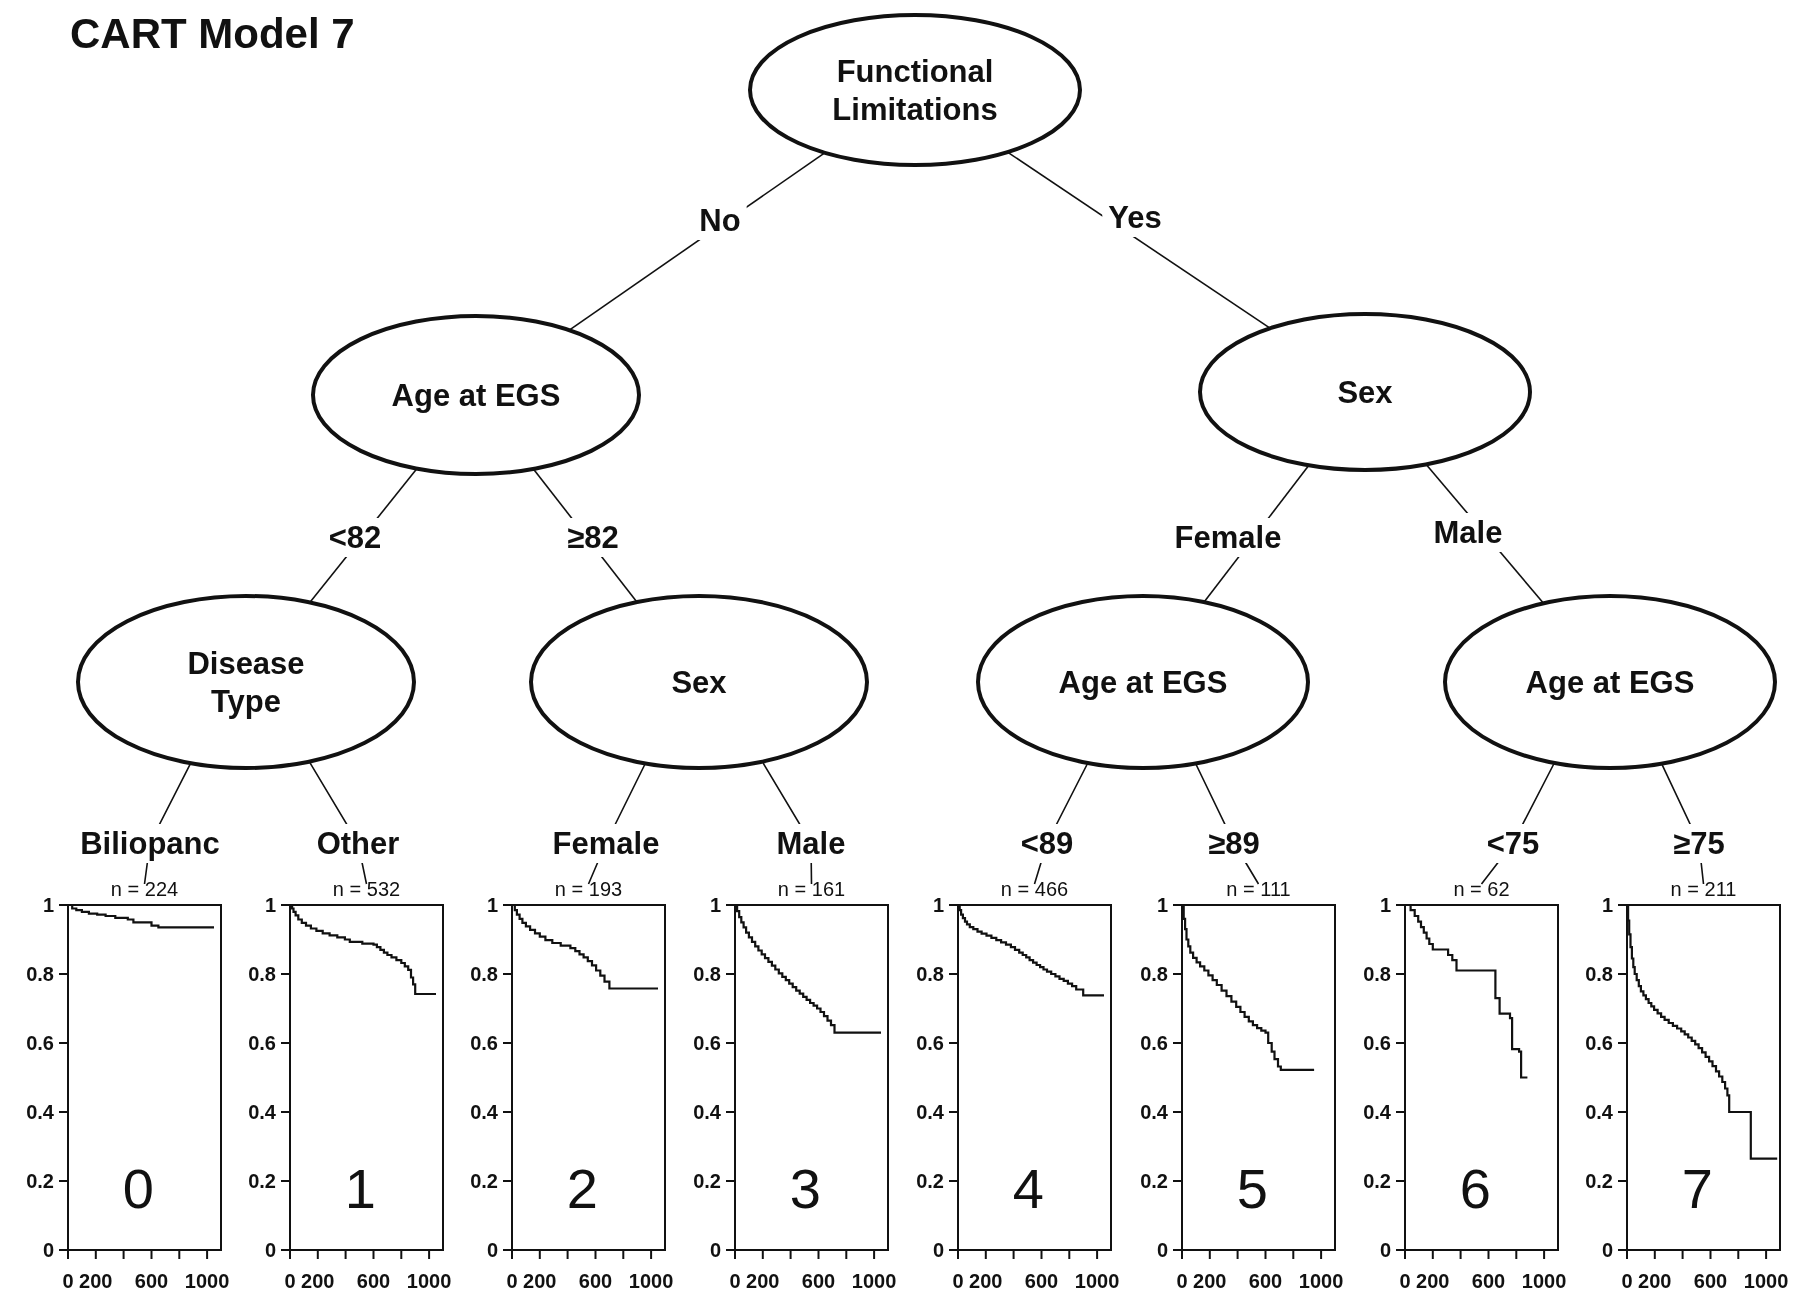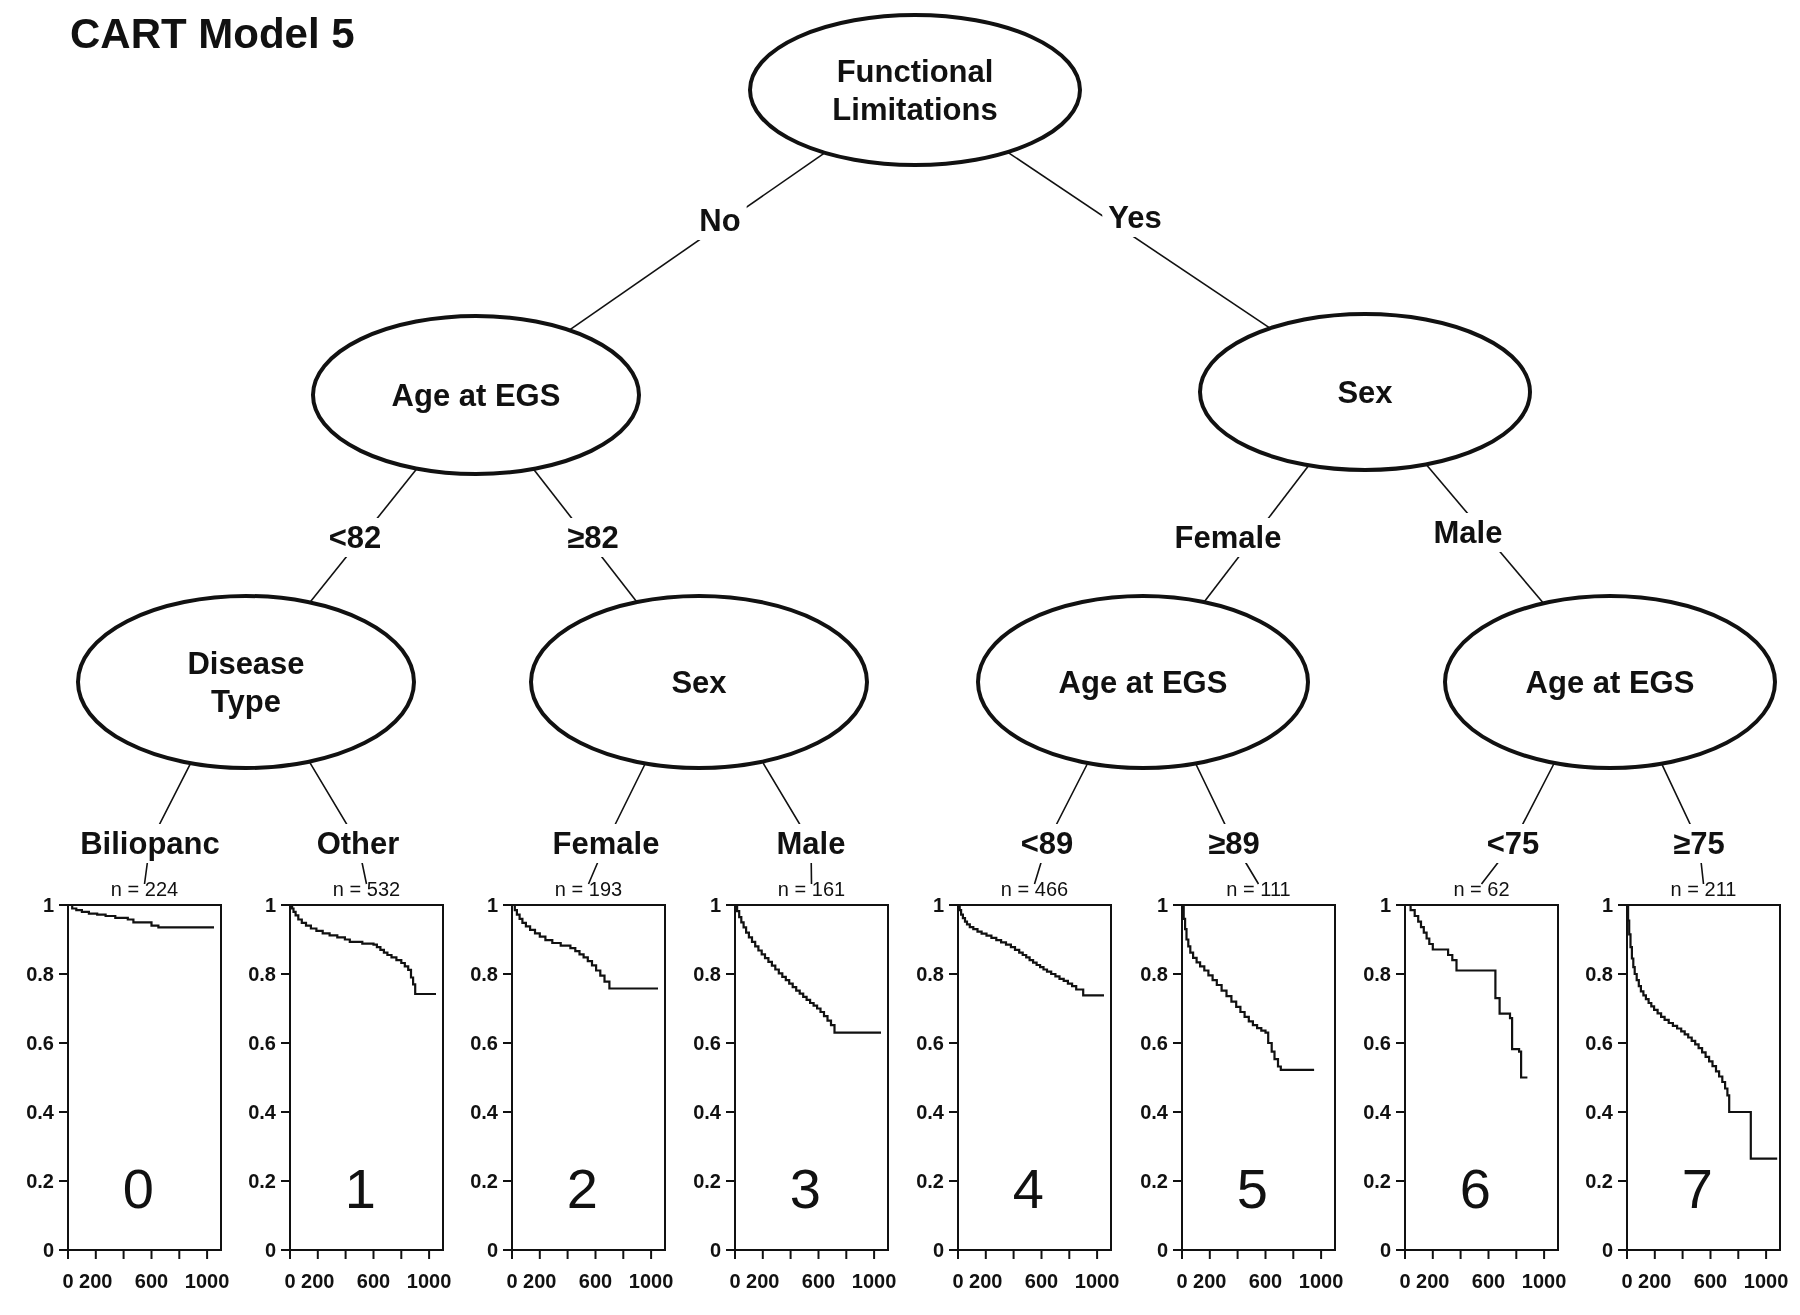--- a/index.html
+++ b/index.html
@@ -6,21 +6,21 @@
   #stage{position:relative;width:1800px;height:1315px;background:#ffffff;overflow:hidden;
          font-family:"Liberation Sans",sans-serif;}
   #figure-title{position:absolute;left:70px;top:10px;font-size:42px;font-weight:bold;color:#111;
                 letter-spacing:0px;}
   #fig{position:absolute;left:0;top:0;font-family:"Liberation Sans",sans-serif;}
 </style>
 </head>
 <body>
 
 <div id="stage">
-  <div id="figure-title">CART Model 5</div>
+  <div id="figure-title">CART Model 7</div>
   <svg id="fig" width="1800" height="1315" viewBox="0 0 1800 1315" xmlns="http://www.w3.org/2000/svg">
       <g>
         <line x1="824.7" y1="152.8" x2="569.3" y2="330.2" stroke="#111111" stroke-width="1.6"></line>
         <line x1="1007.5" y1="152.1" x2="1270" y2="328.2" stroke="#111111" stroke-width="1.6"></line>
         <line x1="417" y1="468.6" x2="309.8" y2="602.4" stroke="#111111" stroke-width="1.6"></line>
         <line x1="533.4" y1="468.9" x2="636.9" y2="602.1" stroke="#111111" stroke-width="1.6"></line>
         <line x1="1308.9" y1="465.3" x2="1204.1" y2="602.1" stroke="#111111" stroke-width="1.6"></line>
         <line x1="1426.2" y1="464.4" x2="1543.5" y2="603.3" stroke="#111111" stroke-width="1.6"></line>
         <polyline points="190.7,763.2 150,843 144.5,884" fill="none" stroke="#111111" stroke-width="1.6"></polyline>
         <polyline points="309.3,761.7 358,843 366.5,884" fill="none" stroke="#111111" stroke-width="1.6"></polyline>

